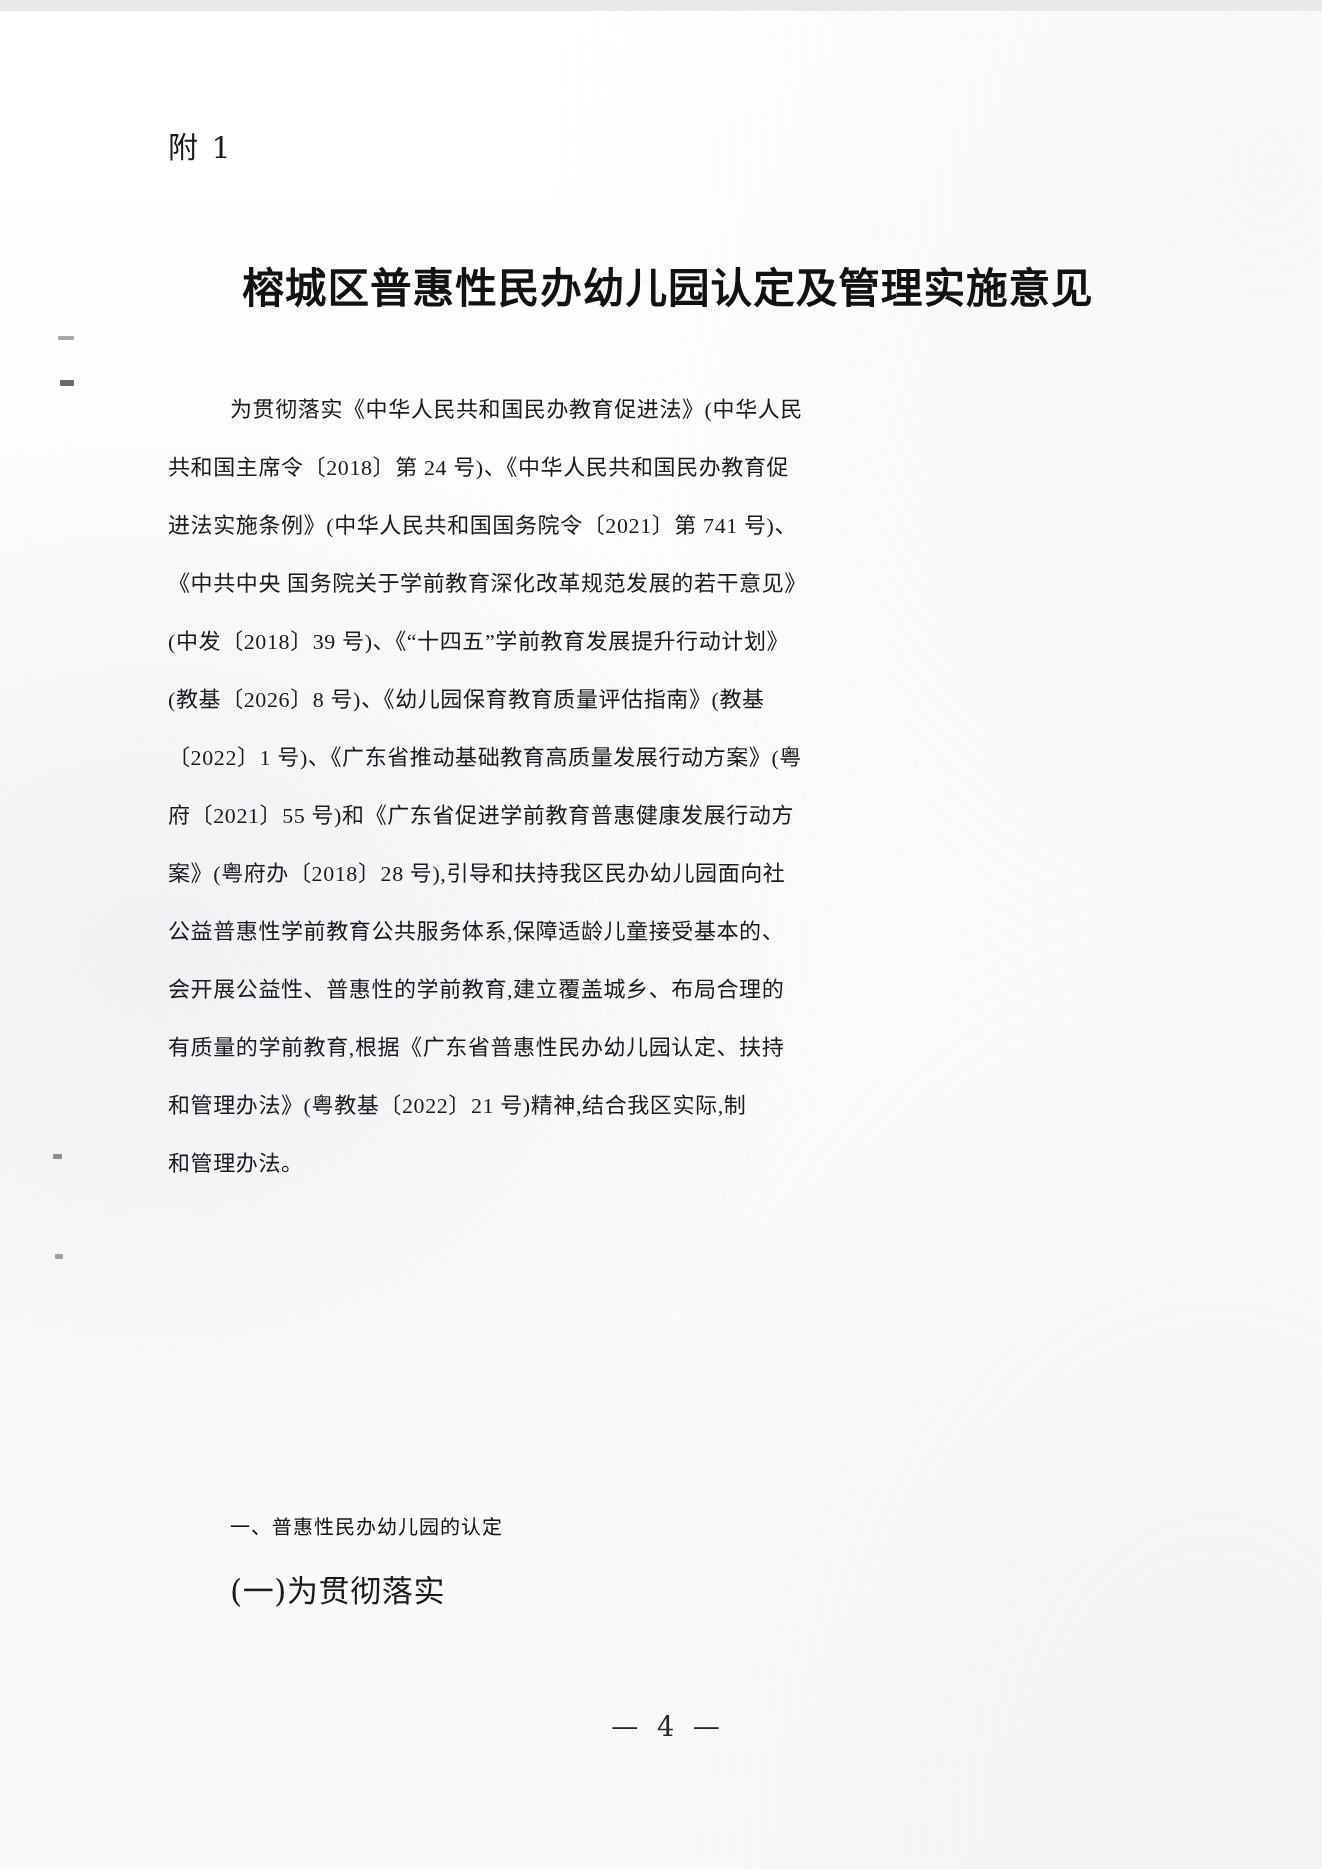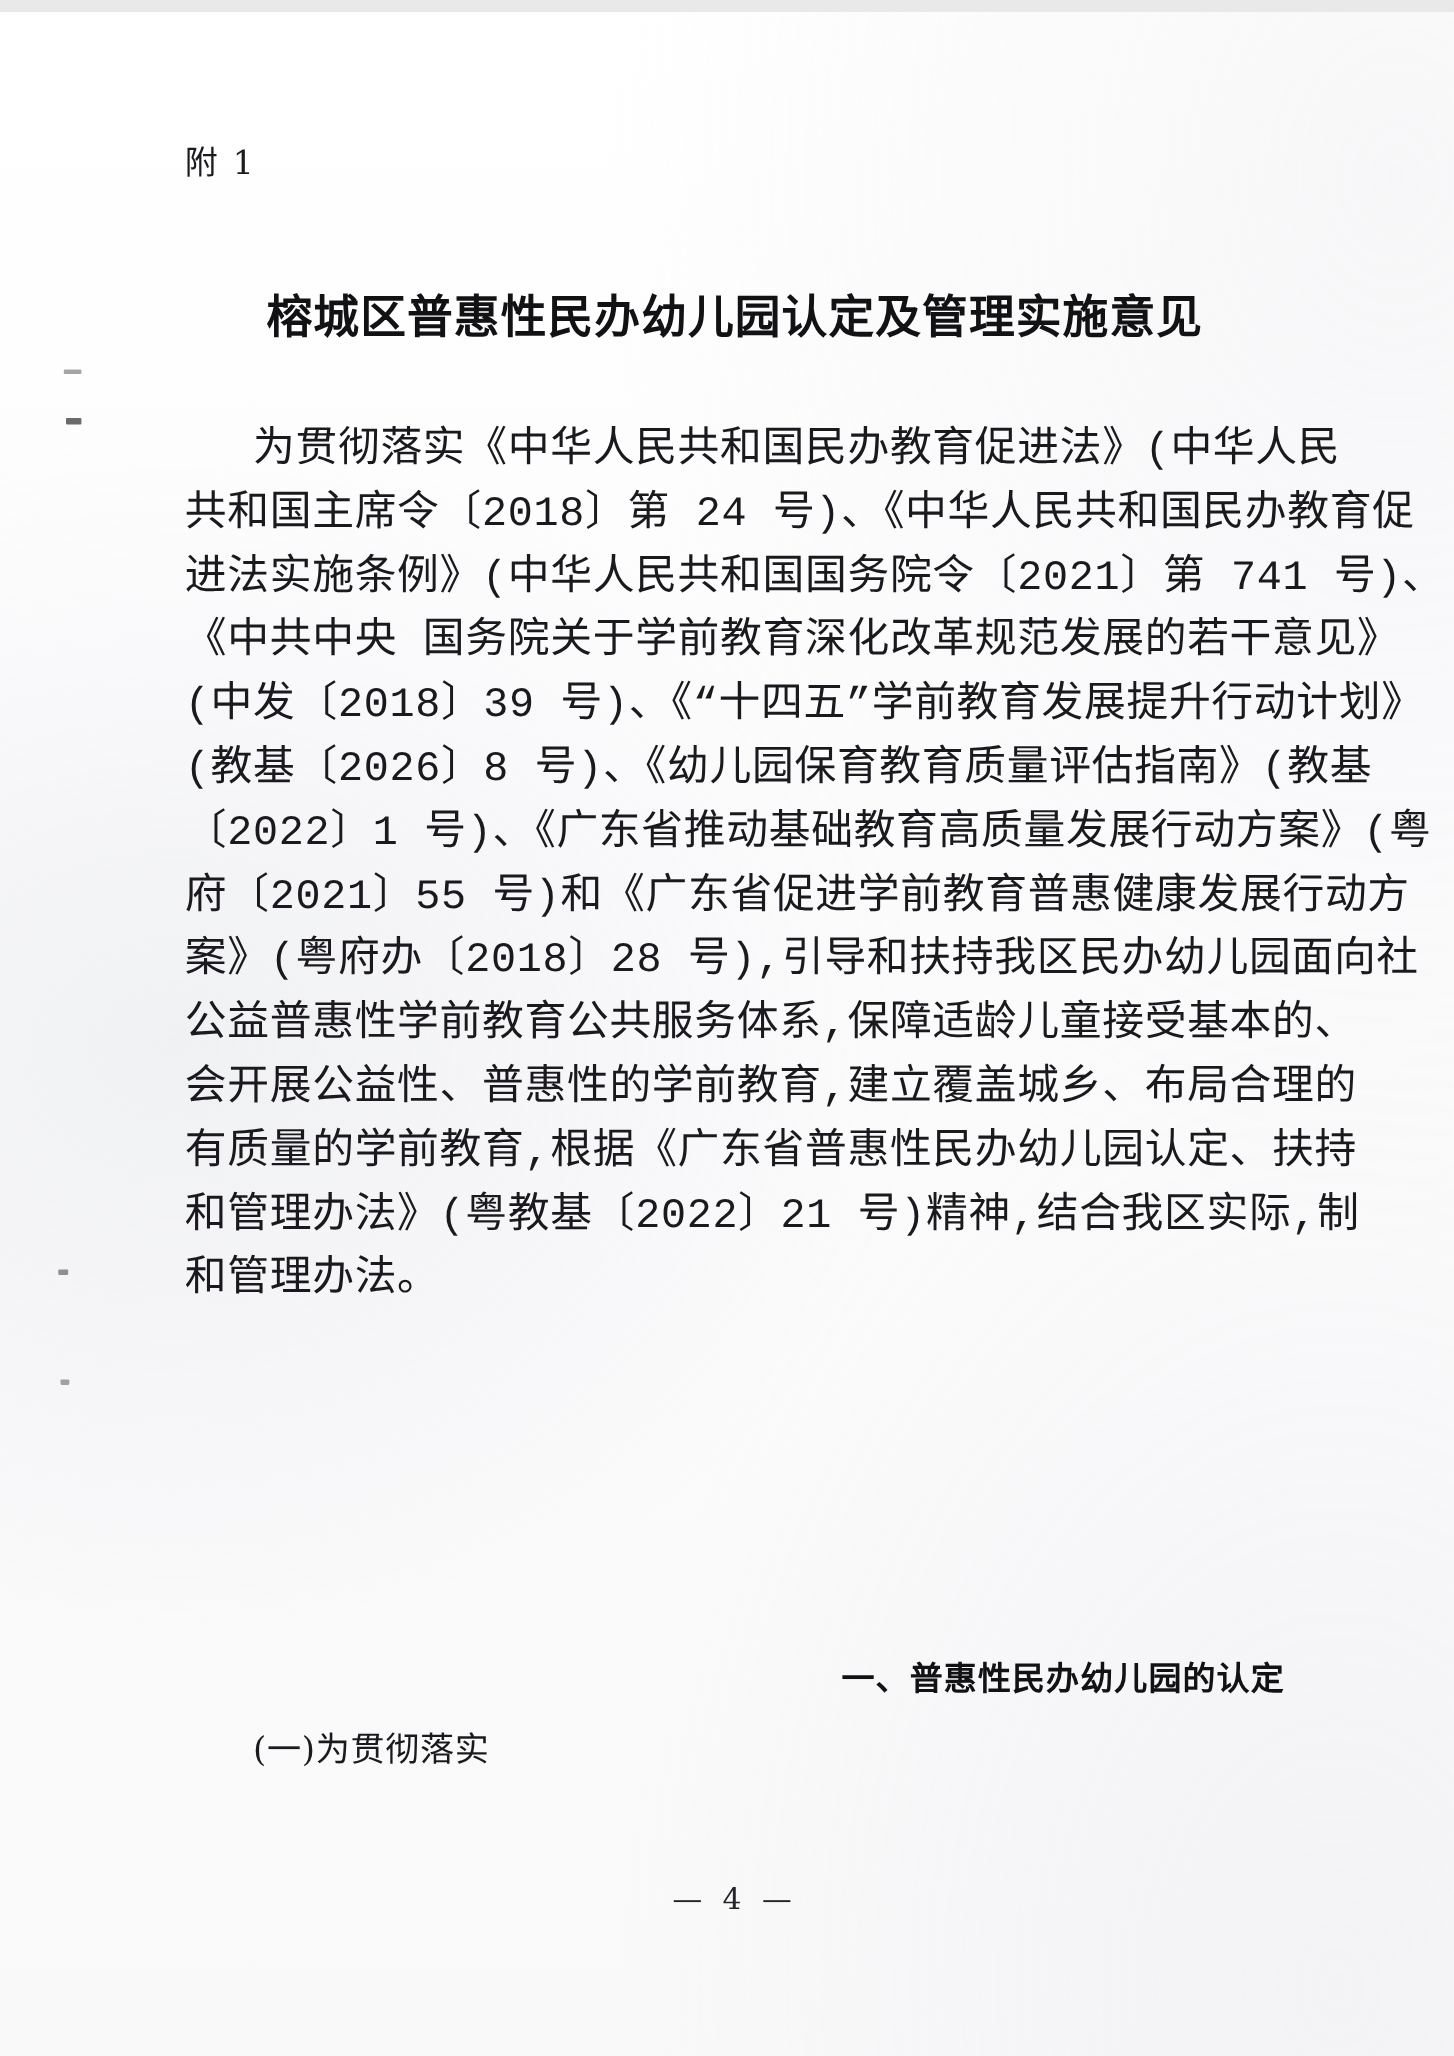--- a/index.html
+++ b/index.html
@@ -74,48 +74,47 @@
   
   .body-block {
     position: absolute;
     top: 370px;
     left: 0;
     width: 1000px;
   }
   .body-line {
     height: 58px;
     line-height: 58px;
-    font-size: 38px;
+    font-size: 22px;
     color: #1a1a1e;
     letter-spacing: 0.6px;
     white-space: nowrap;
-    font-family: Liberation Mono, monospace;
+    font-family: Liberation Serif, serif;
   }
   .body-line.indent {
     padding-left: 62px;
   }
 
   
   .heading-block {
     position: absolute;
     top: 1484px;
     left: 0;
     width: 1000px;
   }
   .heading-1 {
     height: 64px;
     line-height: 64px;
     padding-left: 62px;
-    font-size: 30px;
-    font-weight: bold;
+    font-size: 20px;
+    font-weight: normal;
     letter-spacing: 1px;
     color: #121215;
     font-family: "DejaVu Sans", "Liberation Sans", sans-serif;
     white-space: nowrap;
-    text-align: right;
   }
   .heading-2 {
     height: 64px;
     line-height: 64px;
     padding-left: 62px;
     font-size: 31px;
     letter-spacing: 0.6px;
     color: #1a1a1e;
     font-family: "DejaVu Serif", "Liberation Serif", serif;
     white-space: nowrap;

